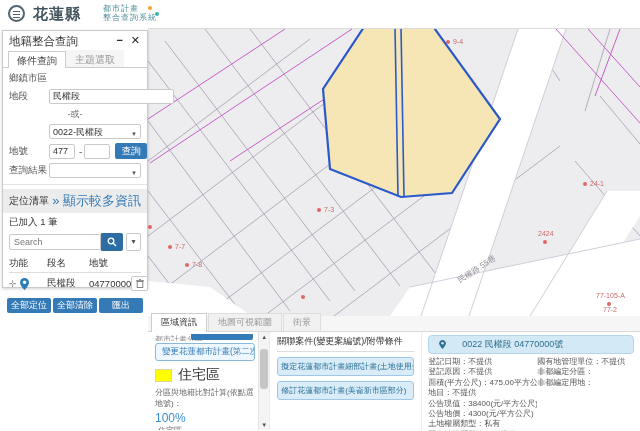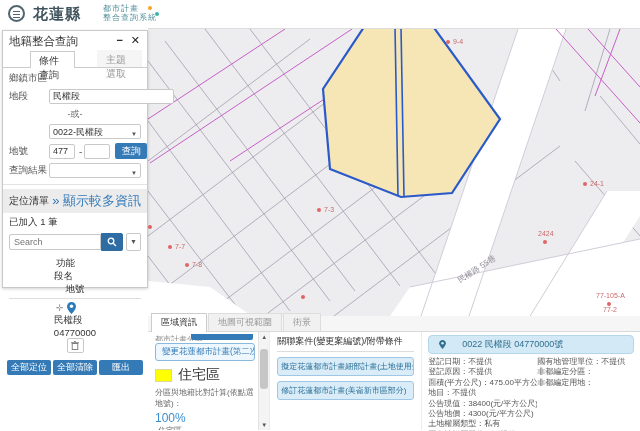--- a/index.html
+++ b/index.html
@@ -23,21 +23,21 @@
   .map svg { display:block; }
 
   
   .card { position:absolute; left:2px; top:30px; width:146px; height:258px; background:#fff;
     border:1px solid #c9c9c9; box-shadow:0 1px 3px rgba(0,0,0,.18); z-index:40; font-size:10px; }
   .card-head { height:19px; padding:3px 6px; position:relative; }
   .card-title { font-size:11.5px; color:#333; }
   .win-btn { position:absolute; top:2px; font-size:11px; font-weight:bold; color:#222; cursor:pointer; line-height:14px; }
   .btn-min { right:24px; } .btn-close { right:7px; }
   .tabs { display:flex; border-bottom:1px solid #ccc; padding:0 5px; height:18px; }
-  .tab { padding:2px 8px; font-size:10px; border:1px solid transparent; border-bottom:none; color:#9a9a9a; background:#f5f5f5;margin-left:22px; }
+  .tab { padding:2px 8px; font-size:10px; border:1px solid transparent; border-bottom:none; color:#9a9a9a; background:#f5f5f5; }
   .tab.active { background:#fff; border-color:#ccc; color:#444; position:relative; top:1px; }
   .form { padding:4px 6px 2px 6px; border-bottom:1px solid #e3e3e3; }
   .frow { display:flex; align-items:center; margin-bottom:4px; }
   .flabel { width:40px; font-size:9.5px; color:#555; flex:none; }
   .sel, .inp { flex:1; height:15px; border:1px solid #c9c9c9; border-radius:2px; background:#fff;
     font-size:9px; color:#333; padding:1px 3px; position:relative; line-height:12px; }
   .sel .caret { position:absolute; right:3px; top:3px; font-size:6px; color:#555; }
   .or-row { text-align:center; color:#666; font-size:9px; margin:2px 0 3px 0; }
   .num-inp { width:26px; flex:none; margin-right:2px; }
   .dash { color:#666; margin:0 2px; }
@@ -47,21 +47,21 @@
   .loc-title { font-size:10px; color:#333; }
   .loc-link { font-size:13px; color:#337ab7; }
   .count { padding:3px 6px 1px 6px; font-size:9.5px; color:#333; }
   .srow { display:flex; align-items:center; padding:3px 6px; }
   .s-inp { flex:1; height:16px; border:1px solid #c9c9c9; border-radius:2px 0 0 2px; font-size:9px; padding:0 4px; color:#333; min-width:0; }
   .s-btn { width:22px; height:18px; background:#2e6da4; border:1px solid #2e6da4; border-radius:0 2px 2px 0; flex:none;
     display:flex; align-items:center; justify-content:center; }
   .s-caret { width:15px; height:18px; border:1px solid #c9c9c9; border-radius:2px; background:#fff; margin-left:3px;
     font-size:7px; color:#555; text-align:center; line-height:16px; flex:none; }
   .tbl { padding:1px 6px 0 6px; }
-  .trh, .trd { display:flex; align-items:center;flex-direction:column; }
+  .trh, .trd { display:flex; align-items:center; }
   .trh { border-bottom:1px solid #ddd; padding:2px 0; font-size:9.5px; color:#333; }
   .trd { padding:3px 0 2px 0; font-size:9.5px; color:#333; }
   .c1 { width:38px; flex:none; display:flex; align-items:center; gap:3px; }
   .c2 { width:42px; flex:none; }
   .c3 { flex:1; }
   .plus-ico { color:#9a9a9a; font-size:9px; }
   .trash-btn { width:17px; height:15px; border:1px solid #c9c9c9; border-radius:2px; background:#fff;
     display:flex; align-items:center; justify-content:center; flex:none; }
   .btnrow { display:flex; gap:2px; padding:5px 4px 0 4px; }
   .b-btn { flex:1; height:15px; background:#337ab7; color:#fff; border:none; border-radius:2px; font-size:9px; line-height:14px; text-align:center; }

